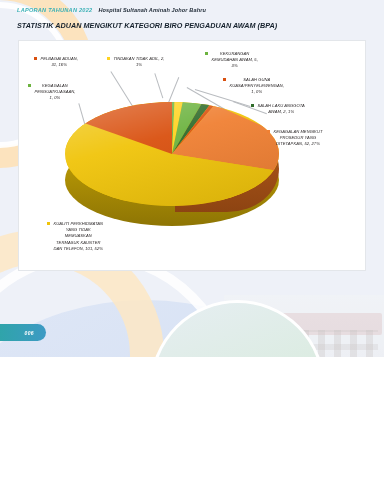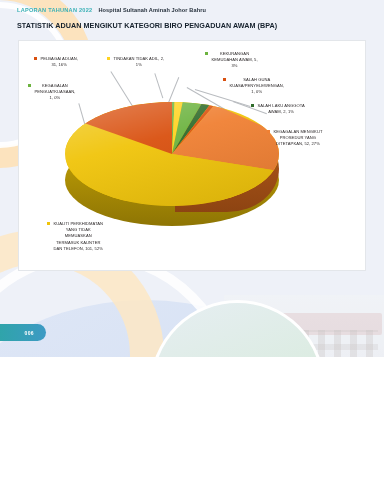--- a/index.html
+++ b/index.html
@@ -6,20 +6,21 @@
   html, body {
     width: 384px; height: 480px;
     font-family: "Liberation Sans", sans-serif;
     overflow: hidden;
   }
   #page {
     position: relative;
     width: 384px; height: 357px;
     background: #eef1f8;
     overflow: hidden;
+    font-style: italic;
   }
 
   
   .bg-layer { position: absolute; inset: 0; overflow: hidden; }
 
   .photo-strip {
     position: absolute;
     right: 0; top: 295px;
     width: 160px; height: 185px;
     background:

